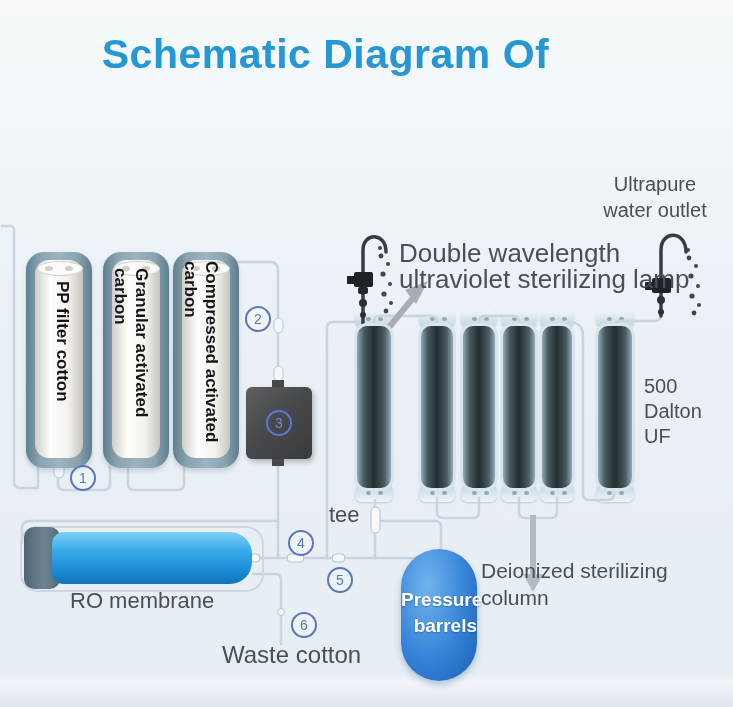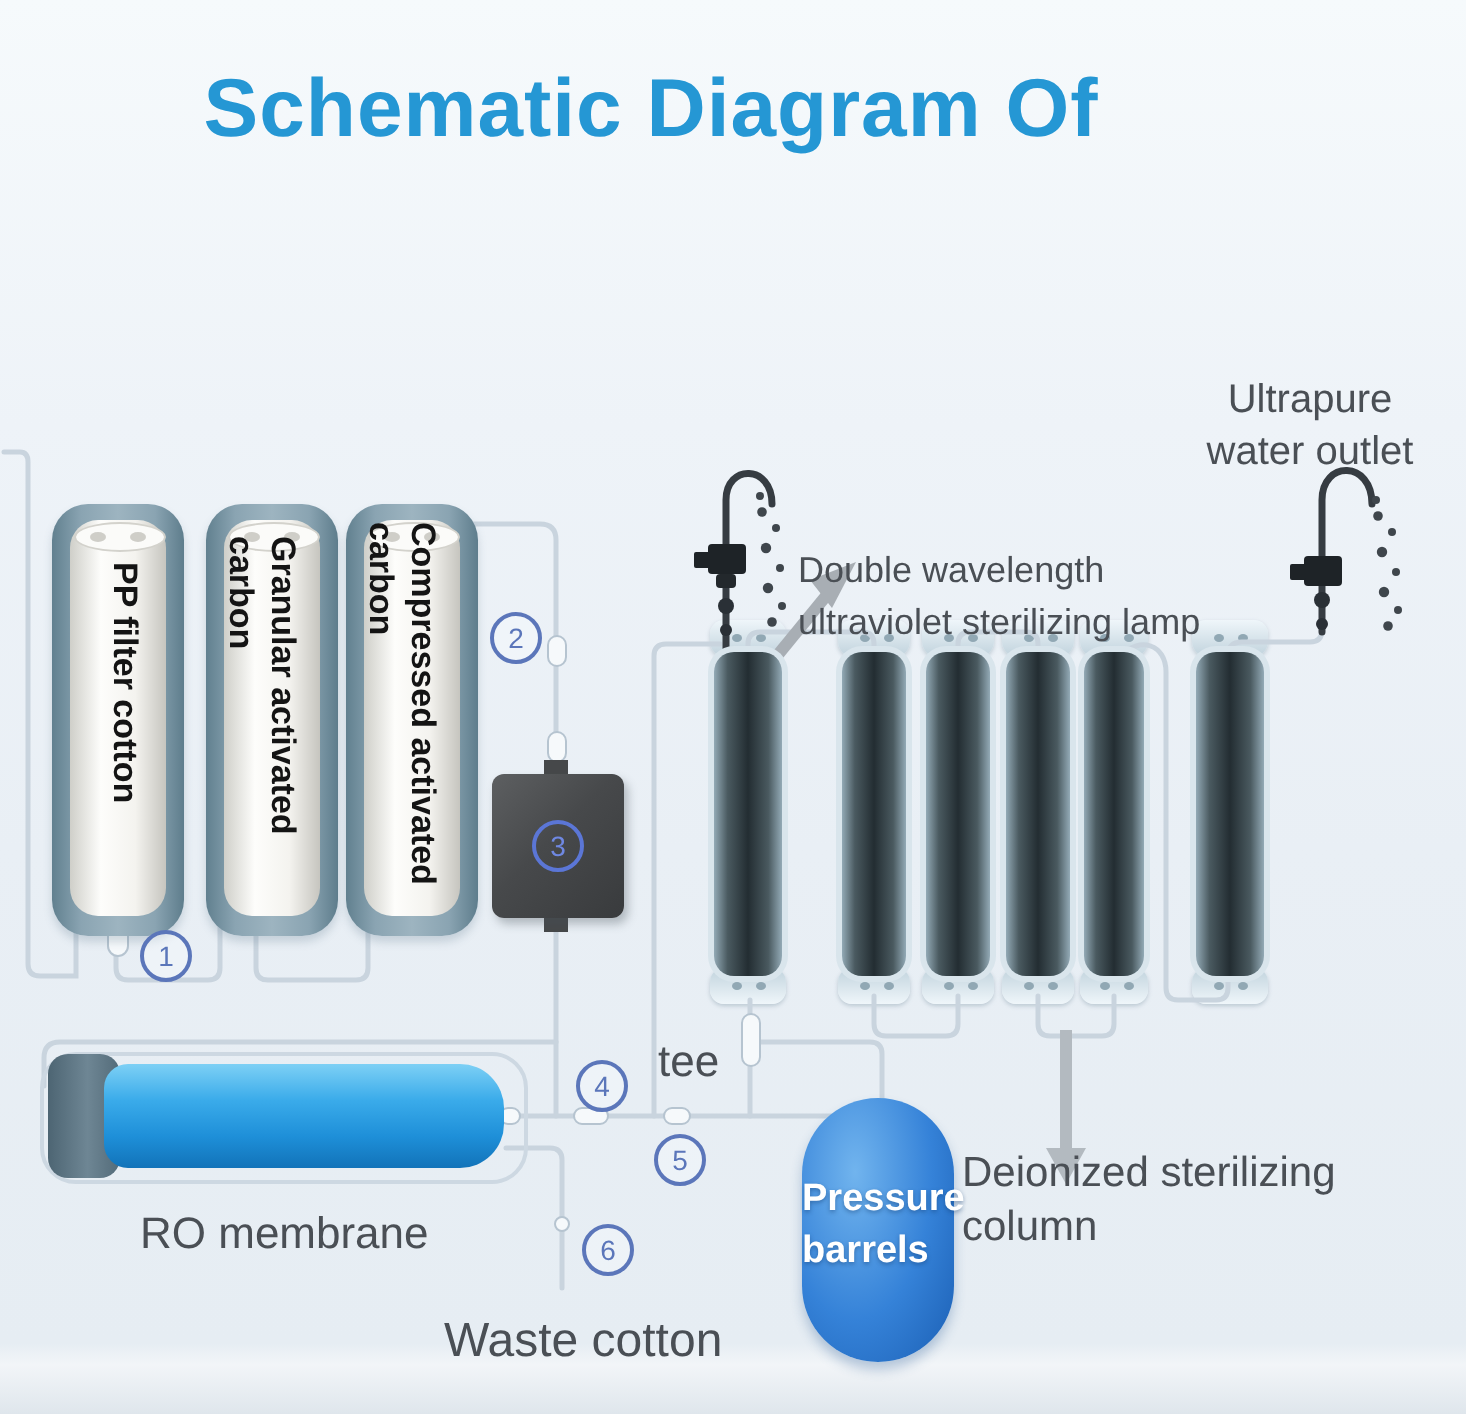--- a/index.html
+++ b/index.html
@@ -3,21 +3,21 @@
 <meta charset="utf-8">
 <style>
   html,body{margin:0;padding:0;}
   body{font-family:"Liberation Sans", sans-serif;}
   #stage{
     position:relative;width:733px;height:707px;overflow:hidden;
     background:linear-gradient(180deg,#f6fafc 0%,#eef3f8 30%,#e9eff5 60%,#e6edf3 95%,#f2f5f8 96.5%,#dfe6ec 100%);
   }
   #pipes{position:absolute;left:0;top:0;z-index:1;}
   .comp{position:absolute;z-index:2;}
-  .lbl{position:absolute;z-index:3;color:#4a4f55;white-space:pre-line;margin-top:16px;}
+  .lbl{position:absolute;z-index:3;color:#4a4f55;white-space:pre-line;}
 
   
   .title{
     position:absolute;left:0;top:30px;width:651px;text-align:center;z-index:3;
     color:#2597d4;font-size:41px;font-weight:600;line-height:49px;letter-spacing:0.5px;
   }
 
   
   .cyl-shell{
     position:absolute;top:252px;width:66px;height:216px;border-radius:18px;
@@ -77,21 +77,21 @@
     background:linear-gradient(180deg,#7dd0f5 0%,#3aabea 35%,#1e8fd8 70%,#1273b9 100%);
   }
 
   
   .barrel{
     left:401px;top:549px;width:76px;height:132px;border-radius:38px;
     background:radial-gradient(ellipse at 35% 28%,#71b4ee 0%,#3582d8 55%,#1b5fb4 100%);
     box-shadow:0 4px 6px rgba(40,90,150,.3);
   }
   .barrel-label{
-    position:absolute;left:0;top:38px;width:76px;text-align:left;z-index:3;
+    position:absolute;left:0;top:38px;width:76px;text-align:right;z-index:3;
     color:#ffffff;font-size:19px;font-weight:700;line-height:26px;white-space:pre-line;
     text-shadow:0 1px 2px rgba(20,60,110,.45);
   }
 
   
   .step{
     position:absolute;z-index:3;width:22px;height:22px;border-radius:50%;
     border:2px solid #5b76ba;color:#5b76ba;font-size:14px;font-weight:400;
     display:flex;align-items:center;justify-content:center;background:rgba(250,252,254,.35);
   }
@@ -235,24 +235,27 @@
 
   <div class="comp ro-shell"></div>
   <div class="comp ro-cap"></div>
   <div class="comp ro-body"></div>
 
   <div class="comp barrel">
     <div class="barrel-label">Pressure
 barrels</div>
   </div>
 
-  <div class="lbl" style="left:399px;top:256px;font-size:18px;line-height:26px">Double wavelength
+  <div class="lbl" style="left:399px;top:240px;font-size:26px;line-height:26px">Double wavelength
 ultraviolet sterilizing lamp</div>
   <div class="lbl" style="left:590px;top:171px;width:130px;text-align:center;font-size:20px;line-height:26px">Ultrapure
 water outlet</div>
+  <div class="lbl" style="left:644px;top:374px;font-size:20px;line-height:25px">500
+Dalton
+UF</div>
   <div class="lbl" style="left:329px;top:502px;font-size:22px">tee</div>
   <div class="lbl" style="left:70px;top:588px;font-size:22px">RO membrane</div>
   <div class="lbl" style="left:222px;top:641px;font-size:24px">Waste cotton</div>
   <div class="lbl" style="left:481px;top:557px;font-size:21px;line-height:27px">Deionized sterilizing
 column</div>
 
   <div class="step" style="left:70px;top:465px">1</div>
   <div class="step" style="left:245px;top:306px">2</div>
   <div class="step on-dark" style="left:266px;top:410px">3</div>
   <div class="step" style="left:288px;top:530px">4</div>

